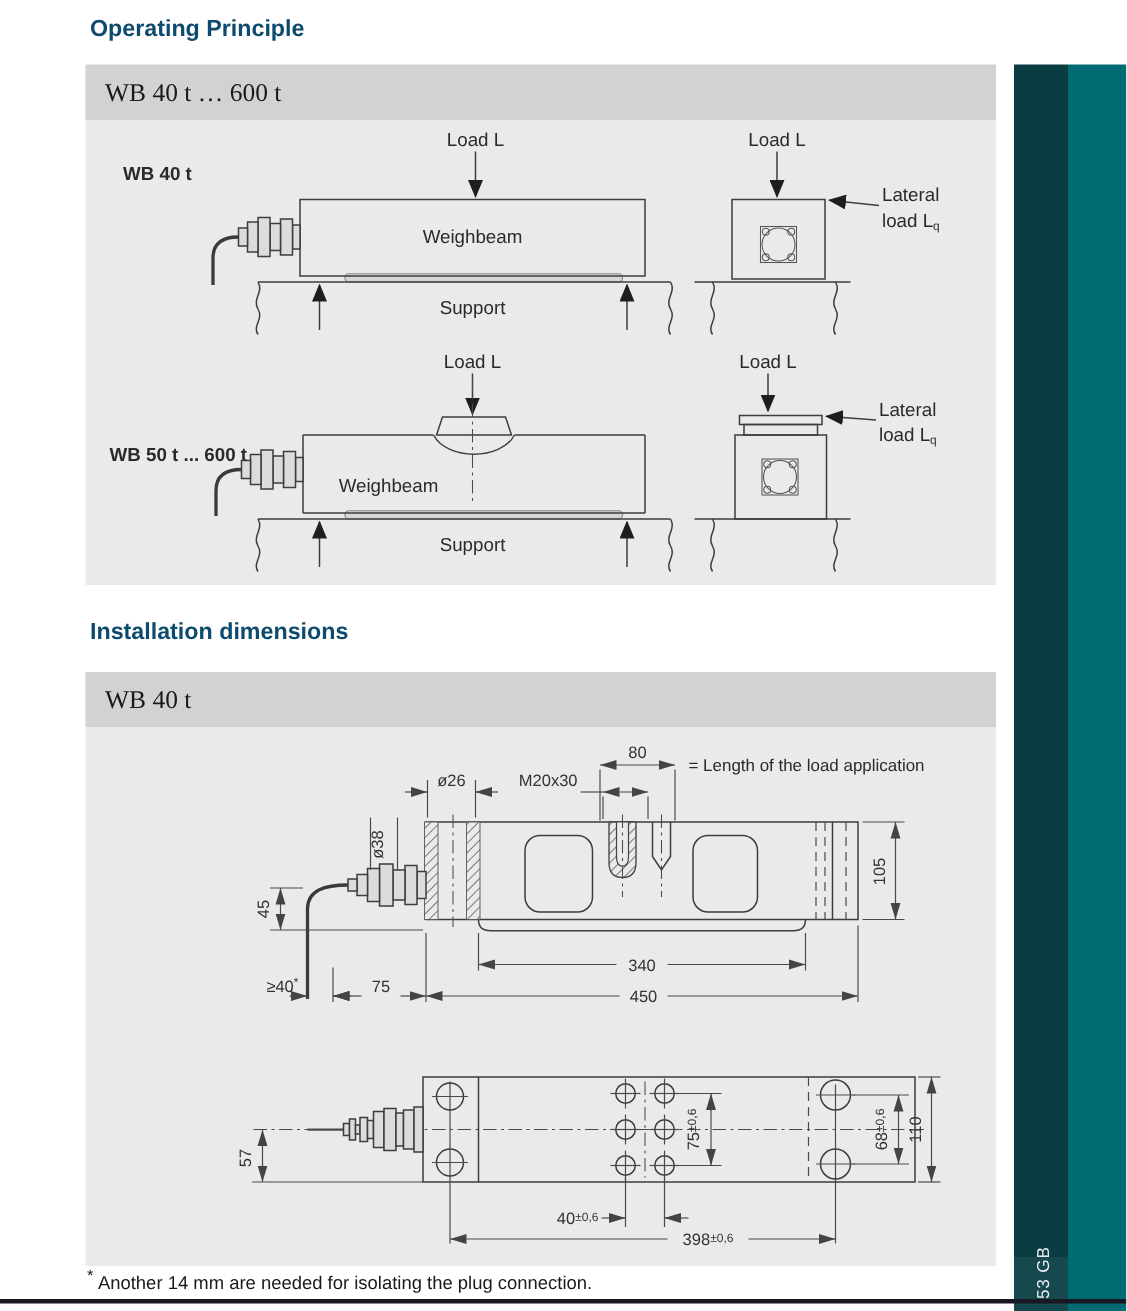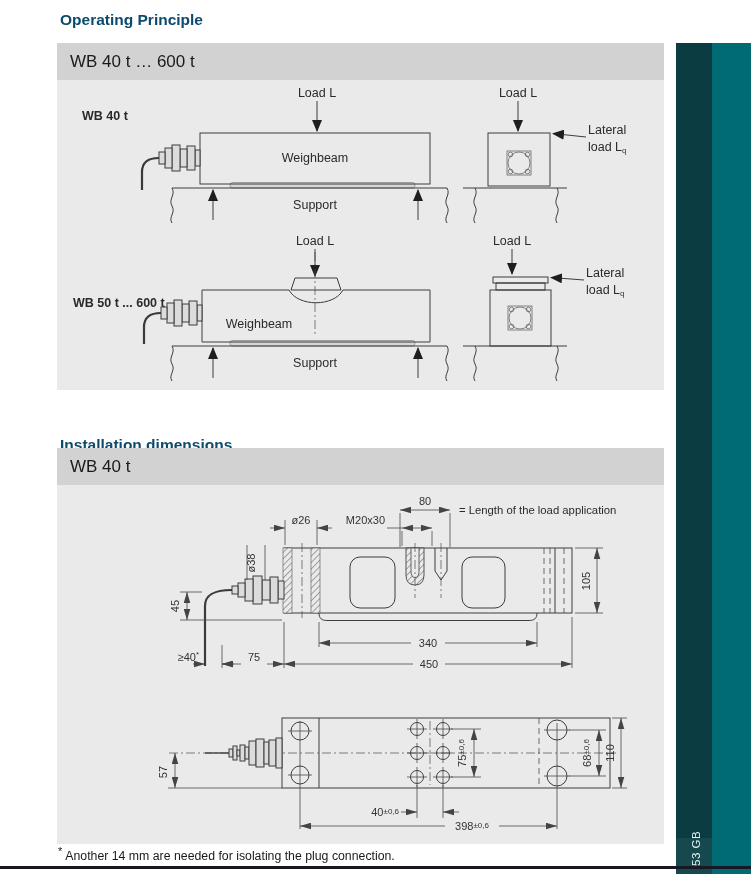--- a/index.html
+++ b/index.html
@@ -9,24 +9,24 @@
     --sidebar-light-teal:#006b72;
     --line-color:#3d3d3d;
   }
   html,body{margin:0;padding:0;background:#fff;}
   .page{
     position:relative;width:751px;height:874px;background:#ffffff;overflow:hidden;
     font-family:"Liberation Sans", sans-serif;color:#151515;
   }
   .sec-title{position:absolute;left:60px;margin:0;font-size:15.5px;font-weight:700;color:#0c4a6e;}
   #title-op{top:11px;}
-  #title-inst{top:436px;}
+  #title-inst{top:413px;}
   .panel{position:absolute;left:57px;width:607px;}
   .panel-header{height:37px;background:var(--panel-header-bg);display:flex;align-items:center;
-    padding-left:13px;font-size:17px;color:#1a1a1a;}
+    padding-left:13px;font-size:17px;color:#1a1a1a;font-family:Liberation Serif, serif;}
   .panel-body{position:relative;background:var(--panel-body-bg);}
   #panel-principle{top:43px;height:347px;}
   #panel-principle .panel-body{height:310px;}
   #panel-install{top:448px;height:396px;}
   #panel-install .panel-body{height:359px;padding-left:32px;}
   svg{display:block;}
   svg text{font-family:"Liberation Sans", sans-serif;fill:#2a2a2a;}
   .lbl{font-size:12.5px;}
   .lbl-b{font-size:12.5px;font-weight:bold;}
   .dim-t{font-size:11px;fill:#333;}

